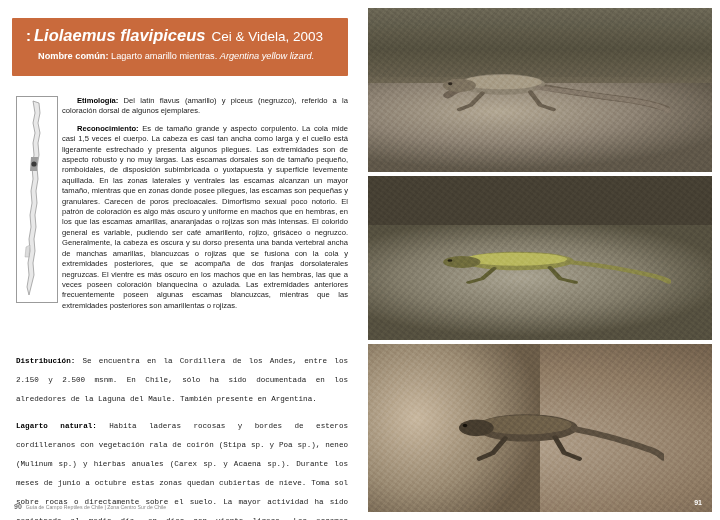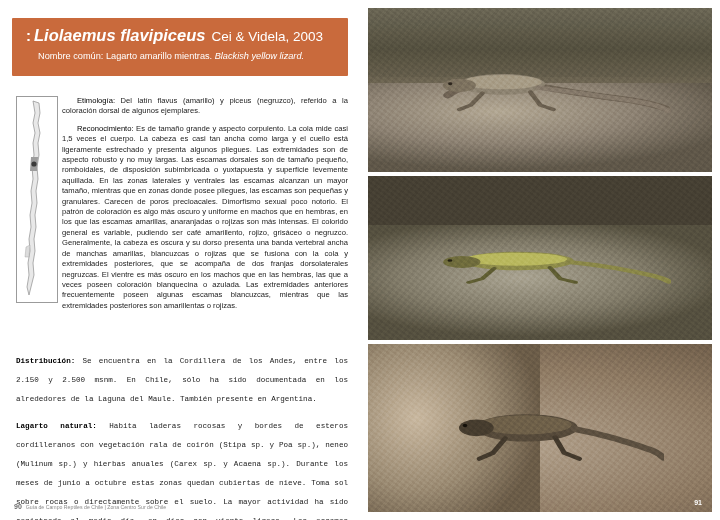--- a/index.html
+++ b/index.html
@@ -24,38 +24,38 @@
     color:#ffffff;
     white-space:nowrap;
   }
   .colon{font-size:15px;font-weight:bold;color:#ffffff;margin-right:3px;}
   .sp-name{font-size:16.5px;font-style:italic;font-weight:bold;color:#ffffff;}
   .sp-author{font-size:13.5px;color:#ffffff;margin-left:6px;}
   .common-row{
     position:absolute;left:26px;top:33px;right:6px;
     font-size:9.2px;color:#ffffff;white-space:nowrap;
   }
-  .common-row b{font-weight:normal;}
+  .common-row b{font-weight:bold;}
   .common-row .it{font-style:italic;}
 
   
   .map-box{
     position:absolute;left:16px;top:96px;width:40px;height:205px;
     border:1px solid #9b9b9b;background:#fff;
   }
   .map-box svg{display:block;}
 
   
   .col-text{
     position:absolute;left:62px;top:96px;width:286px;
     font-size:7.6px;line-height:10.4px;color:#1b1b1b;
     text-align:justify;
   }
   .col-text p{margin:0 0 7px 0;}
-  .col-text b{font-weight:normal;color:#000;padding-left:15px;}
+  .col-text b{font-weight:bold;color:#000;padding-left:15px;}
 
   .lower-text{
     position:absolute;left:16px;top:352px;width:332px;
     font-size:7.6px;line-height:19px;color:#1b1b1b;text-align:justify;font-family:Liberation Mono, monospace;
   }
   .lower-text p{margin:0 0 8px 0;}
   .lower-text b{font-weight:bold;color:#000;}
 
   .folio-left{
     position:absolute;left:14px;bottom:10px;
@@ -137,21 +137,21 @@
 
   <div class="left-page">
 
     <div class="header-band">
       <div class="title-row">
         <span class="colon">:</span><span class="sp-name">Liolaemus flavipiceus</span><span class="sp-author">Cei &amp; Videla, 2003</span>
       </div>
       <div class="common-row">
         <b>Nombre común:</b>
         <span>Lagarto amarillo mientras.</span>
-        <span class="it">Blackish yellow lizard.</span>
+        <span class="it">Argentina yellow lizard.</span>
       </div>
     </div>
 
     <div class="map-box">
       <svg width="38" height="203" viewBox="0 0 38 203">
         <rect x="0" y="0" width="38" height="203" fill="#ffffff"></rect>
         <path d="M16 4 L22 6 L23 16 L21 26 L23 36 L21 46 L22 58 L20 70 L21 82 L19 94 L20 106 L18 118 L19 130 L17 142 L18 154 L16 166 L17 178 L14 190 L12 198 L10 190 L12 178 L11 166 L13 154 L12 142 L14 130 L13 118 L15 106 L14 94 L16 82 L15 70 L17 58 L16 46 L18 36 L16 26 L18 16 L16 4 Z" fill="#e8e8e8" stroke="#8e8e8e" stroke-width="0.7"></path>
         <path d="M14 60 L21 60 L20 74 L13 74 Z" fill="#9d9d9d"></path>
         <circle cx="17" cy="67" r="2.6" fill="#3a3a3a"></circle>
         <path d="M9 150 L13 148 L12 160 L8 160 Z" fill="#dcdcdc" stroke="#9a9a9a" stroke-width="0.4"></path>

